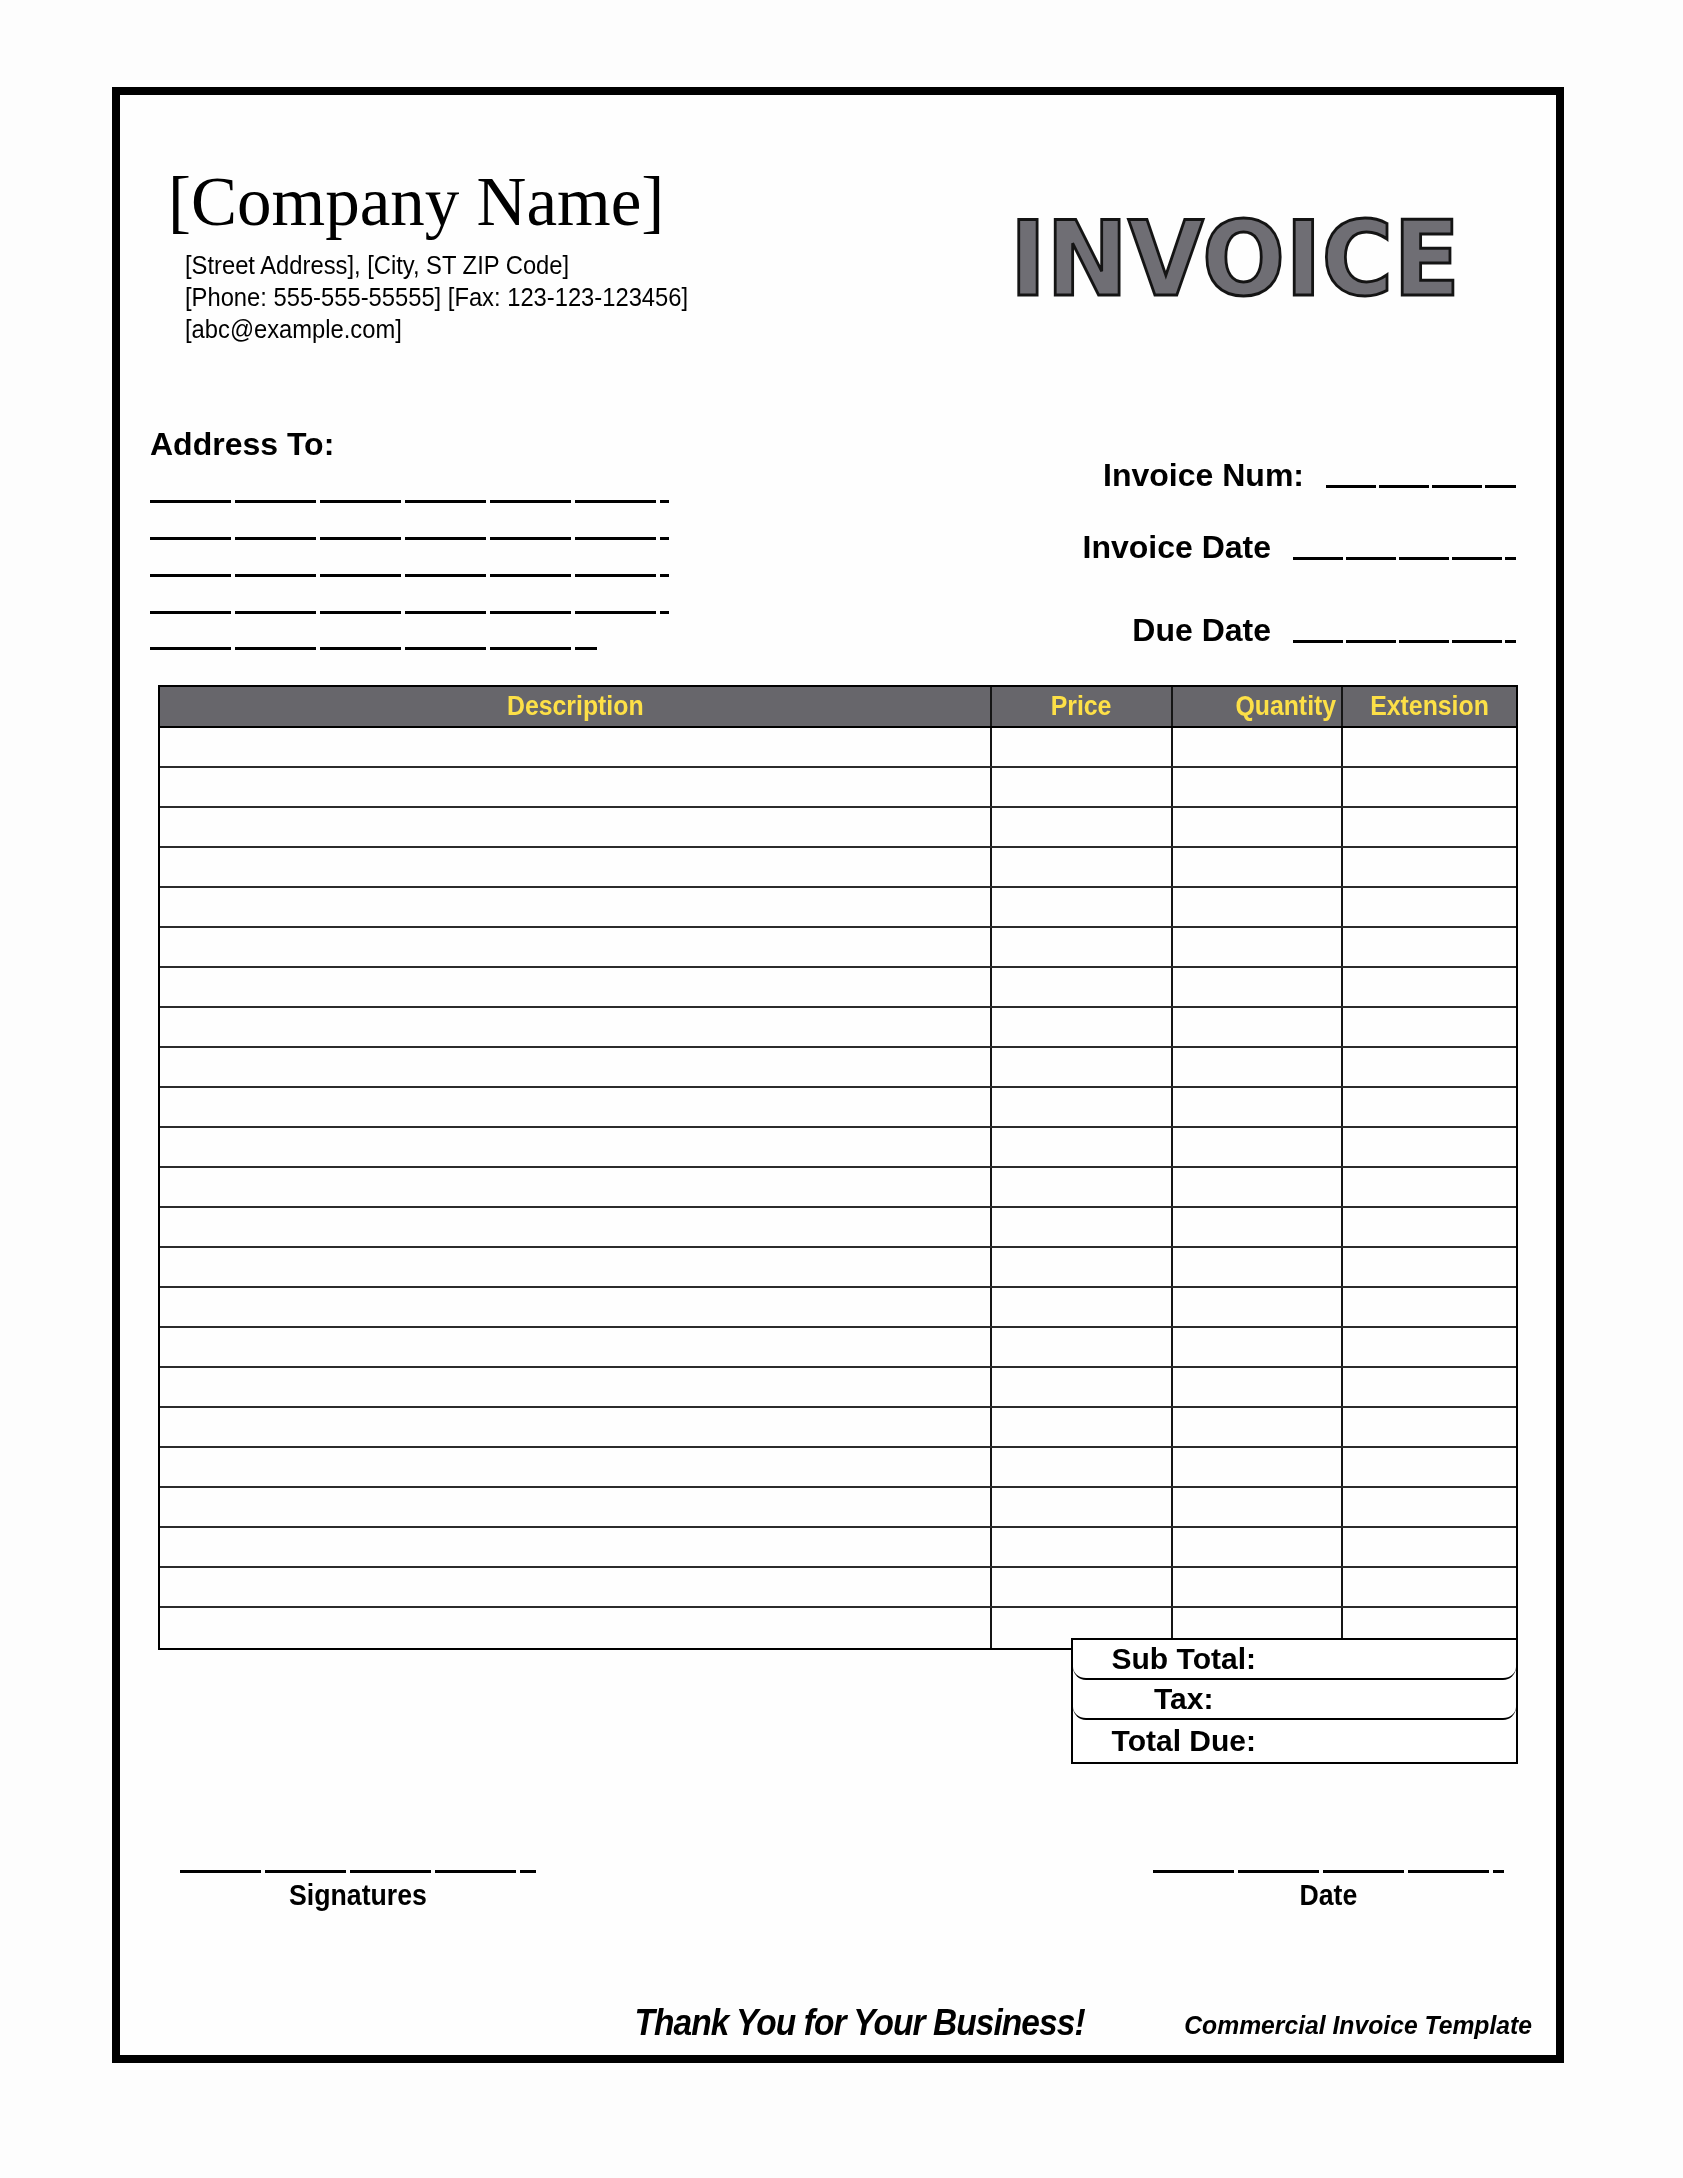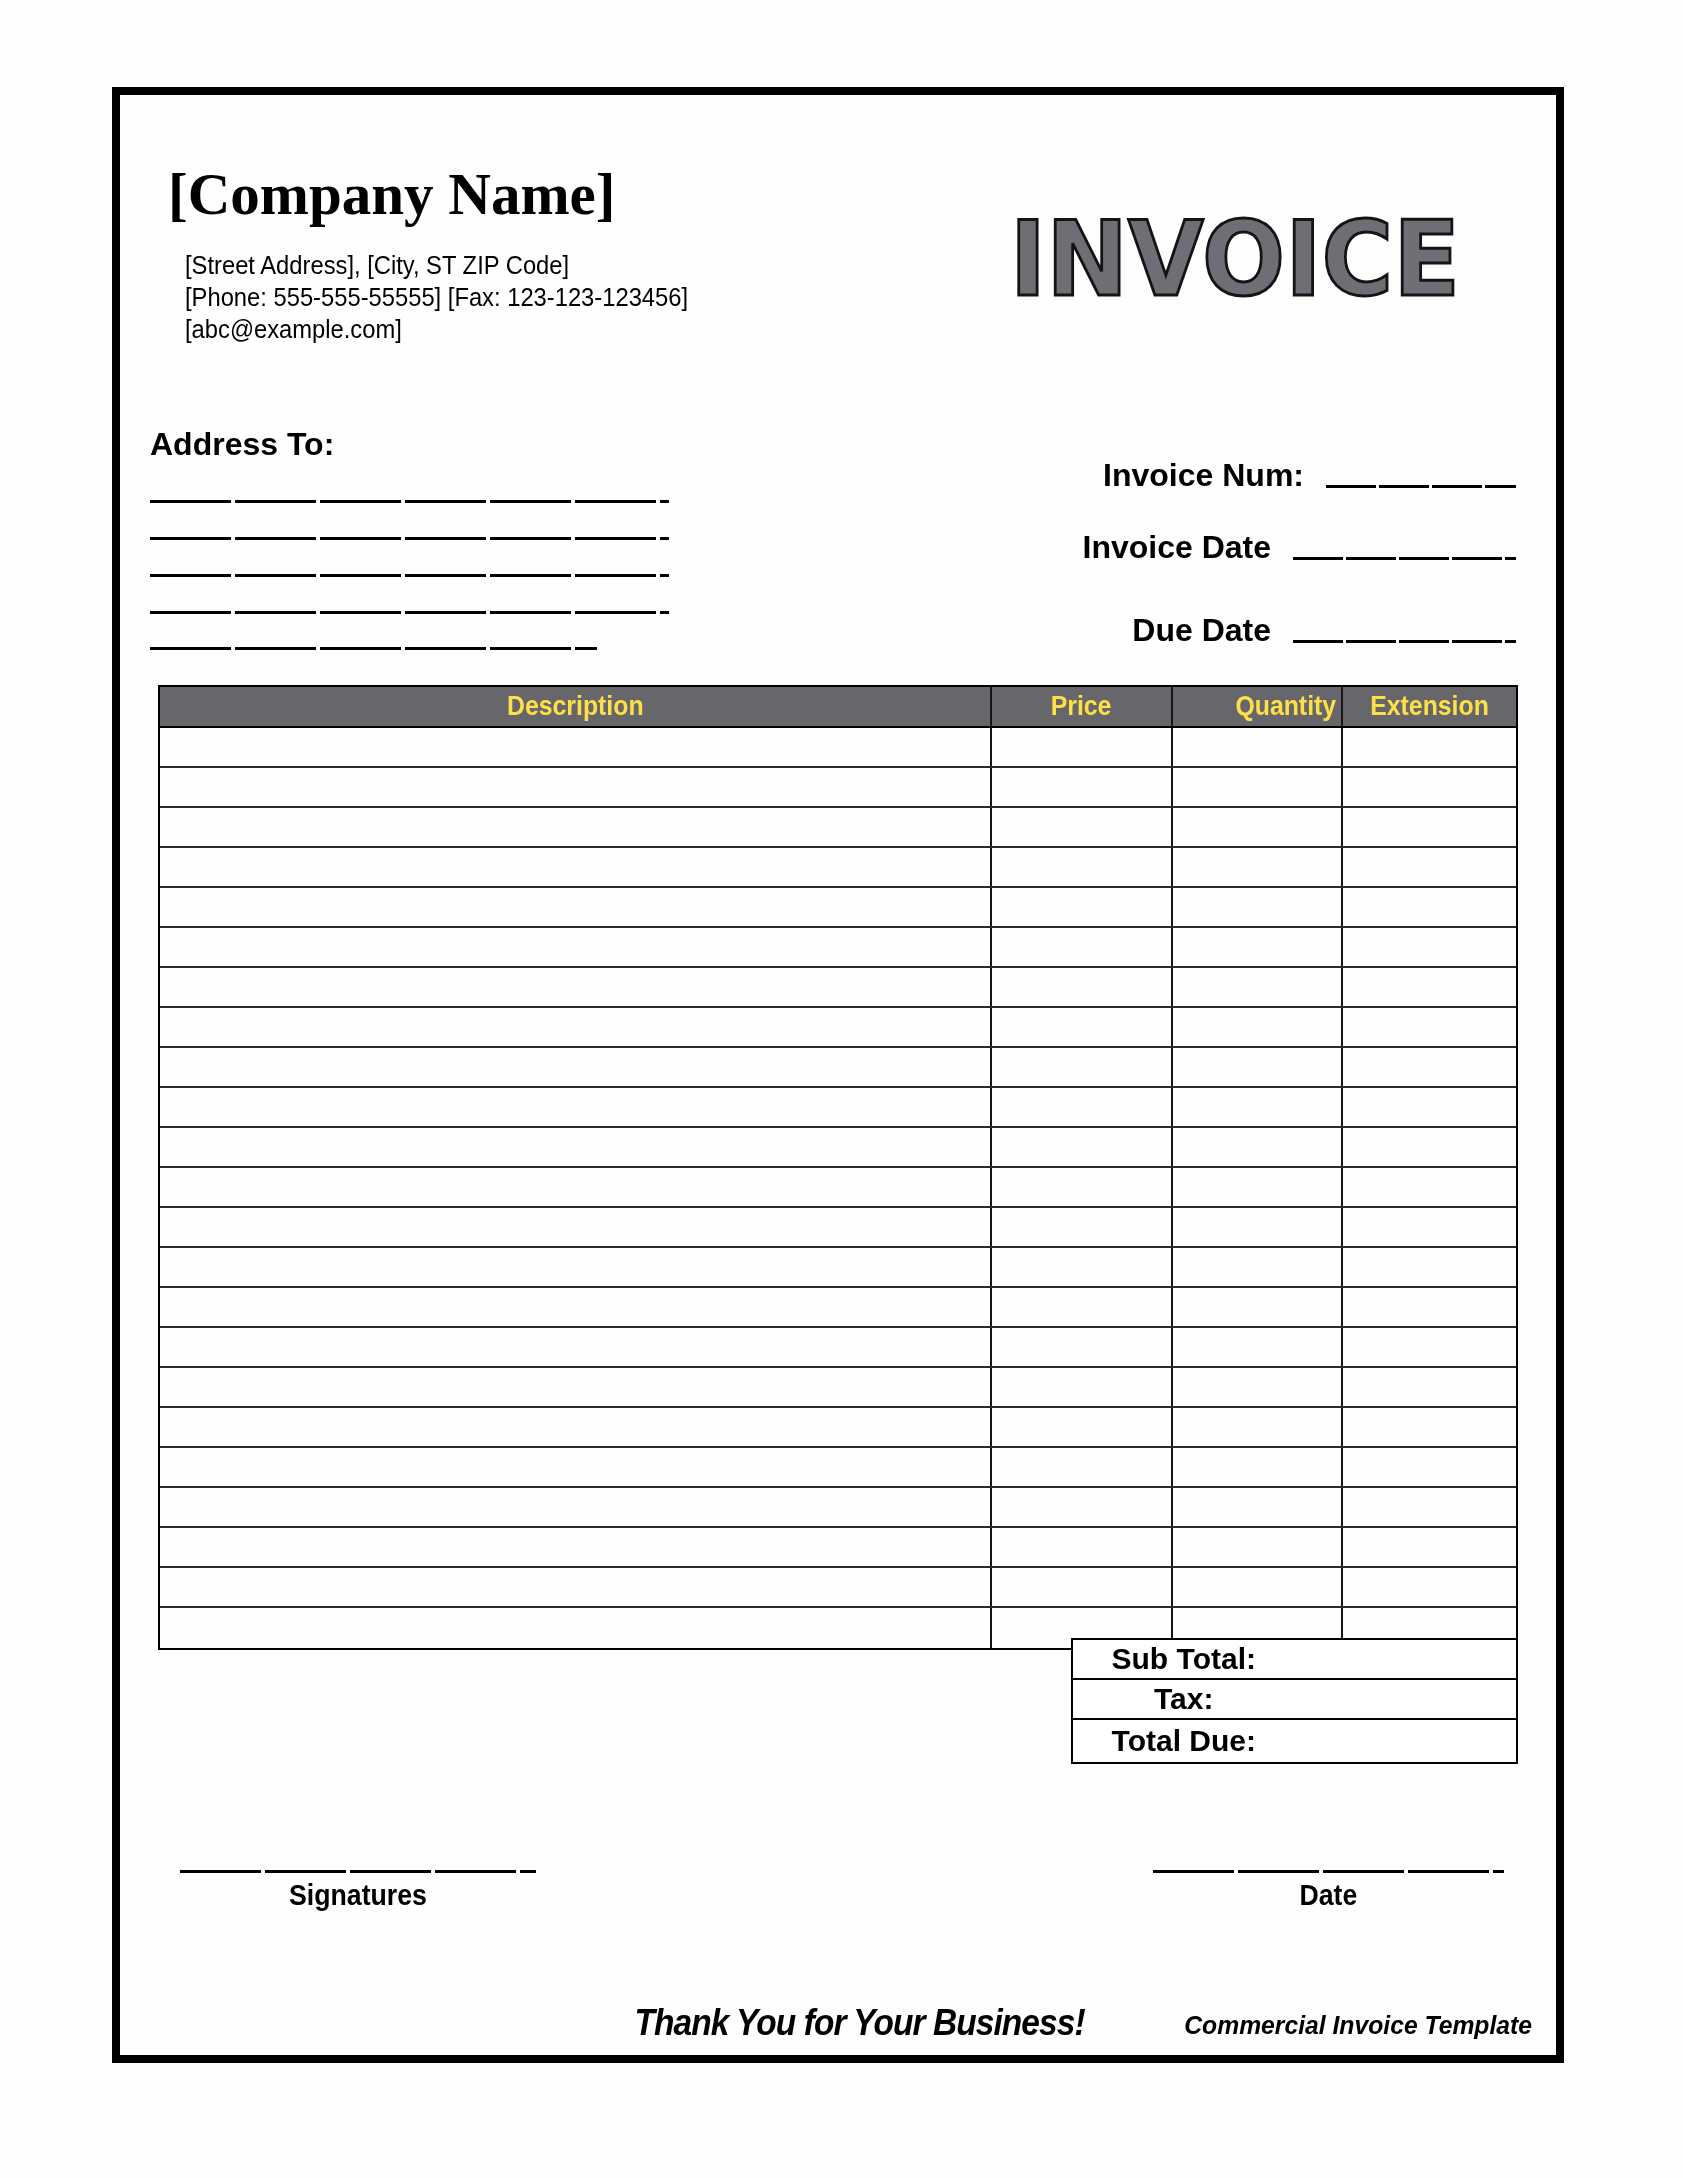--- a/index.html
+++ b/index.html
@@ -7,22 +7,22 @@
     position:relative;width:1683px;height:2178px;background:#fdfdfd;overflow:hidden;
     font-family:"Liberation Sans","DejaVu Sans",sans-serif;color:#000;
   }
   .frame{
     position:absolute;left:112px;top:87px;width:1452px;height:1976px;
     border:8px solid #000;box-sizing:border-box;background:#fefefe;
   }
   
   .company-name{
     position:absolute;left:168px;top:149px;
-    font-family:"Liberation Serif","DejaVu Serif",serif;font-weight:bold;
-    font-size:59px;line-height:1.55;letter-spacing:0px;
+    font-family:"Liberation Serif","DejaVu Serif",serif;font-weight:normal;
+    font-size:69px;line-height:1.55;letter-spacing:0px;
   }
   .company-address{
     position:absolute;left:185px;top:249px;font-size:25px;line-height:32px;
     transform:scaleX(0.95);transform-origin:left top;letter-spacing:0px;
   }
   .invoice-title-svg{position:absolute;left:993px;top:194px;}
   
   .billed-label{position:absolute;left:150px;top:426px;font-size:32px;font-weight:bold;}
   .fill-line{
     position:absolute;height:3px;
@@ -66,21 +66,21 @@
   .cell{box-sizing:border-box;height:100%;}
   .col-desc{width:832px;}
   .col-price{width:181px;}
   .col-qty{width:170px;justify-content:flex-end;}
   .col-ext{width:173px;}
   
   .summary-box{
     position:absolute;left:1071px;top:1638px;width:447px;
     border:2px solid #000;box-sizing:border-box;background:#fff;
   }
-  .summary-row{display:flex;align-items:center;height:40px;box-sizing:border-box;border-bottom:2px solid #000;}
+  .summary-row{display:flex;align-items:center;height:40px;box-sizing:border-box;border-bottom:2px solid #000;border-radius:13px;}
   .summary-row:last-child{height:42px;border-bottom:none;}
   .summary-label{width:50%;text-align:center;font-size:30px;font-weight:bold;}
   .summary-value{flex:1;font-size:30px;}
   
   .sig-line{left:180px;top:1870px;width:356px;}
   .date-line{left:1153px;top:1870px;width:351px;}
   .sig-label{position:absolute;left:180px;top:1879px;width:356px;text-align:center;font-size:29px;font-weight:bold;}
   .date-label{position:absolute;left:1153px;top:1879px;width:351px;text-align:center;font-size:29px;font-weight:bold;}
   
   .thank-you{

